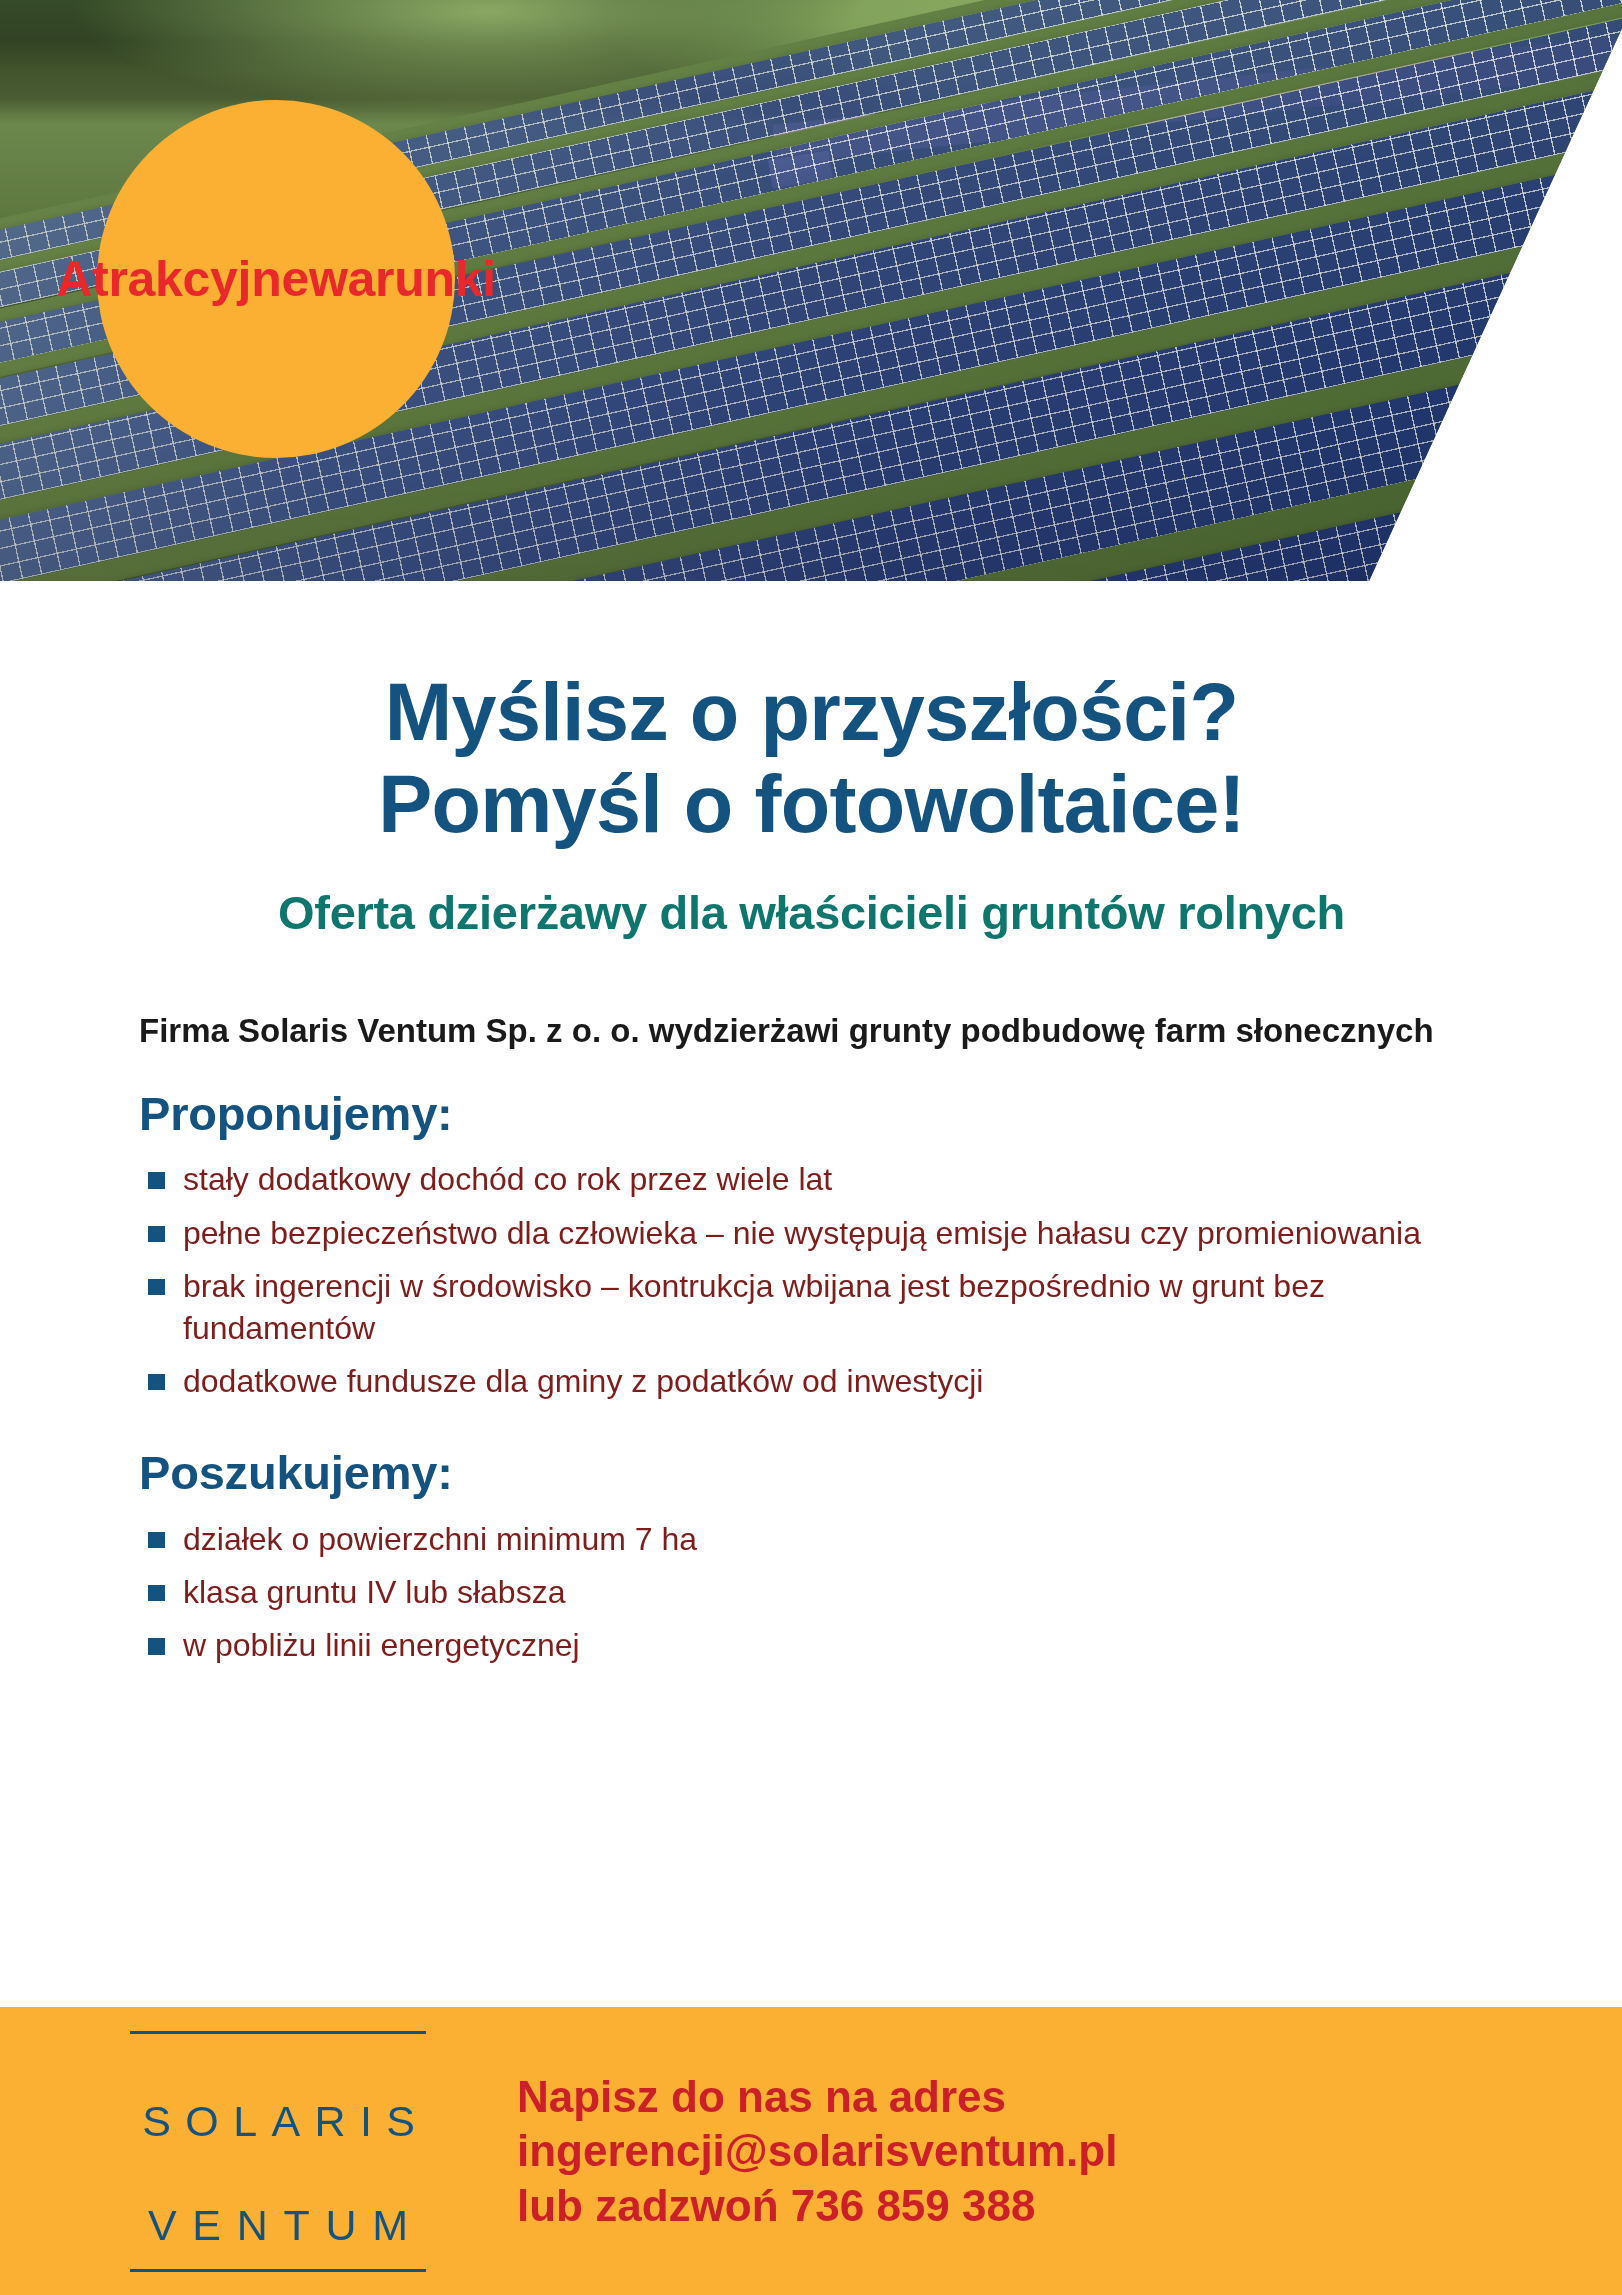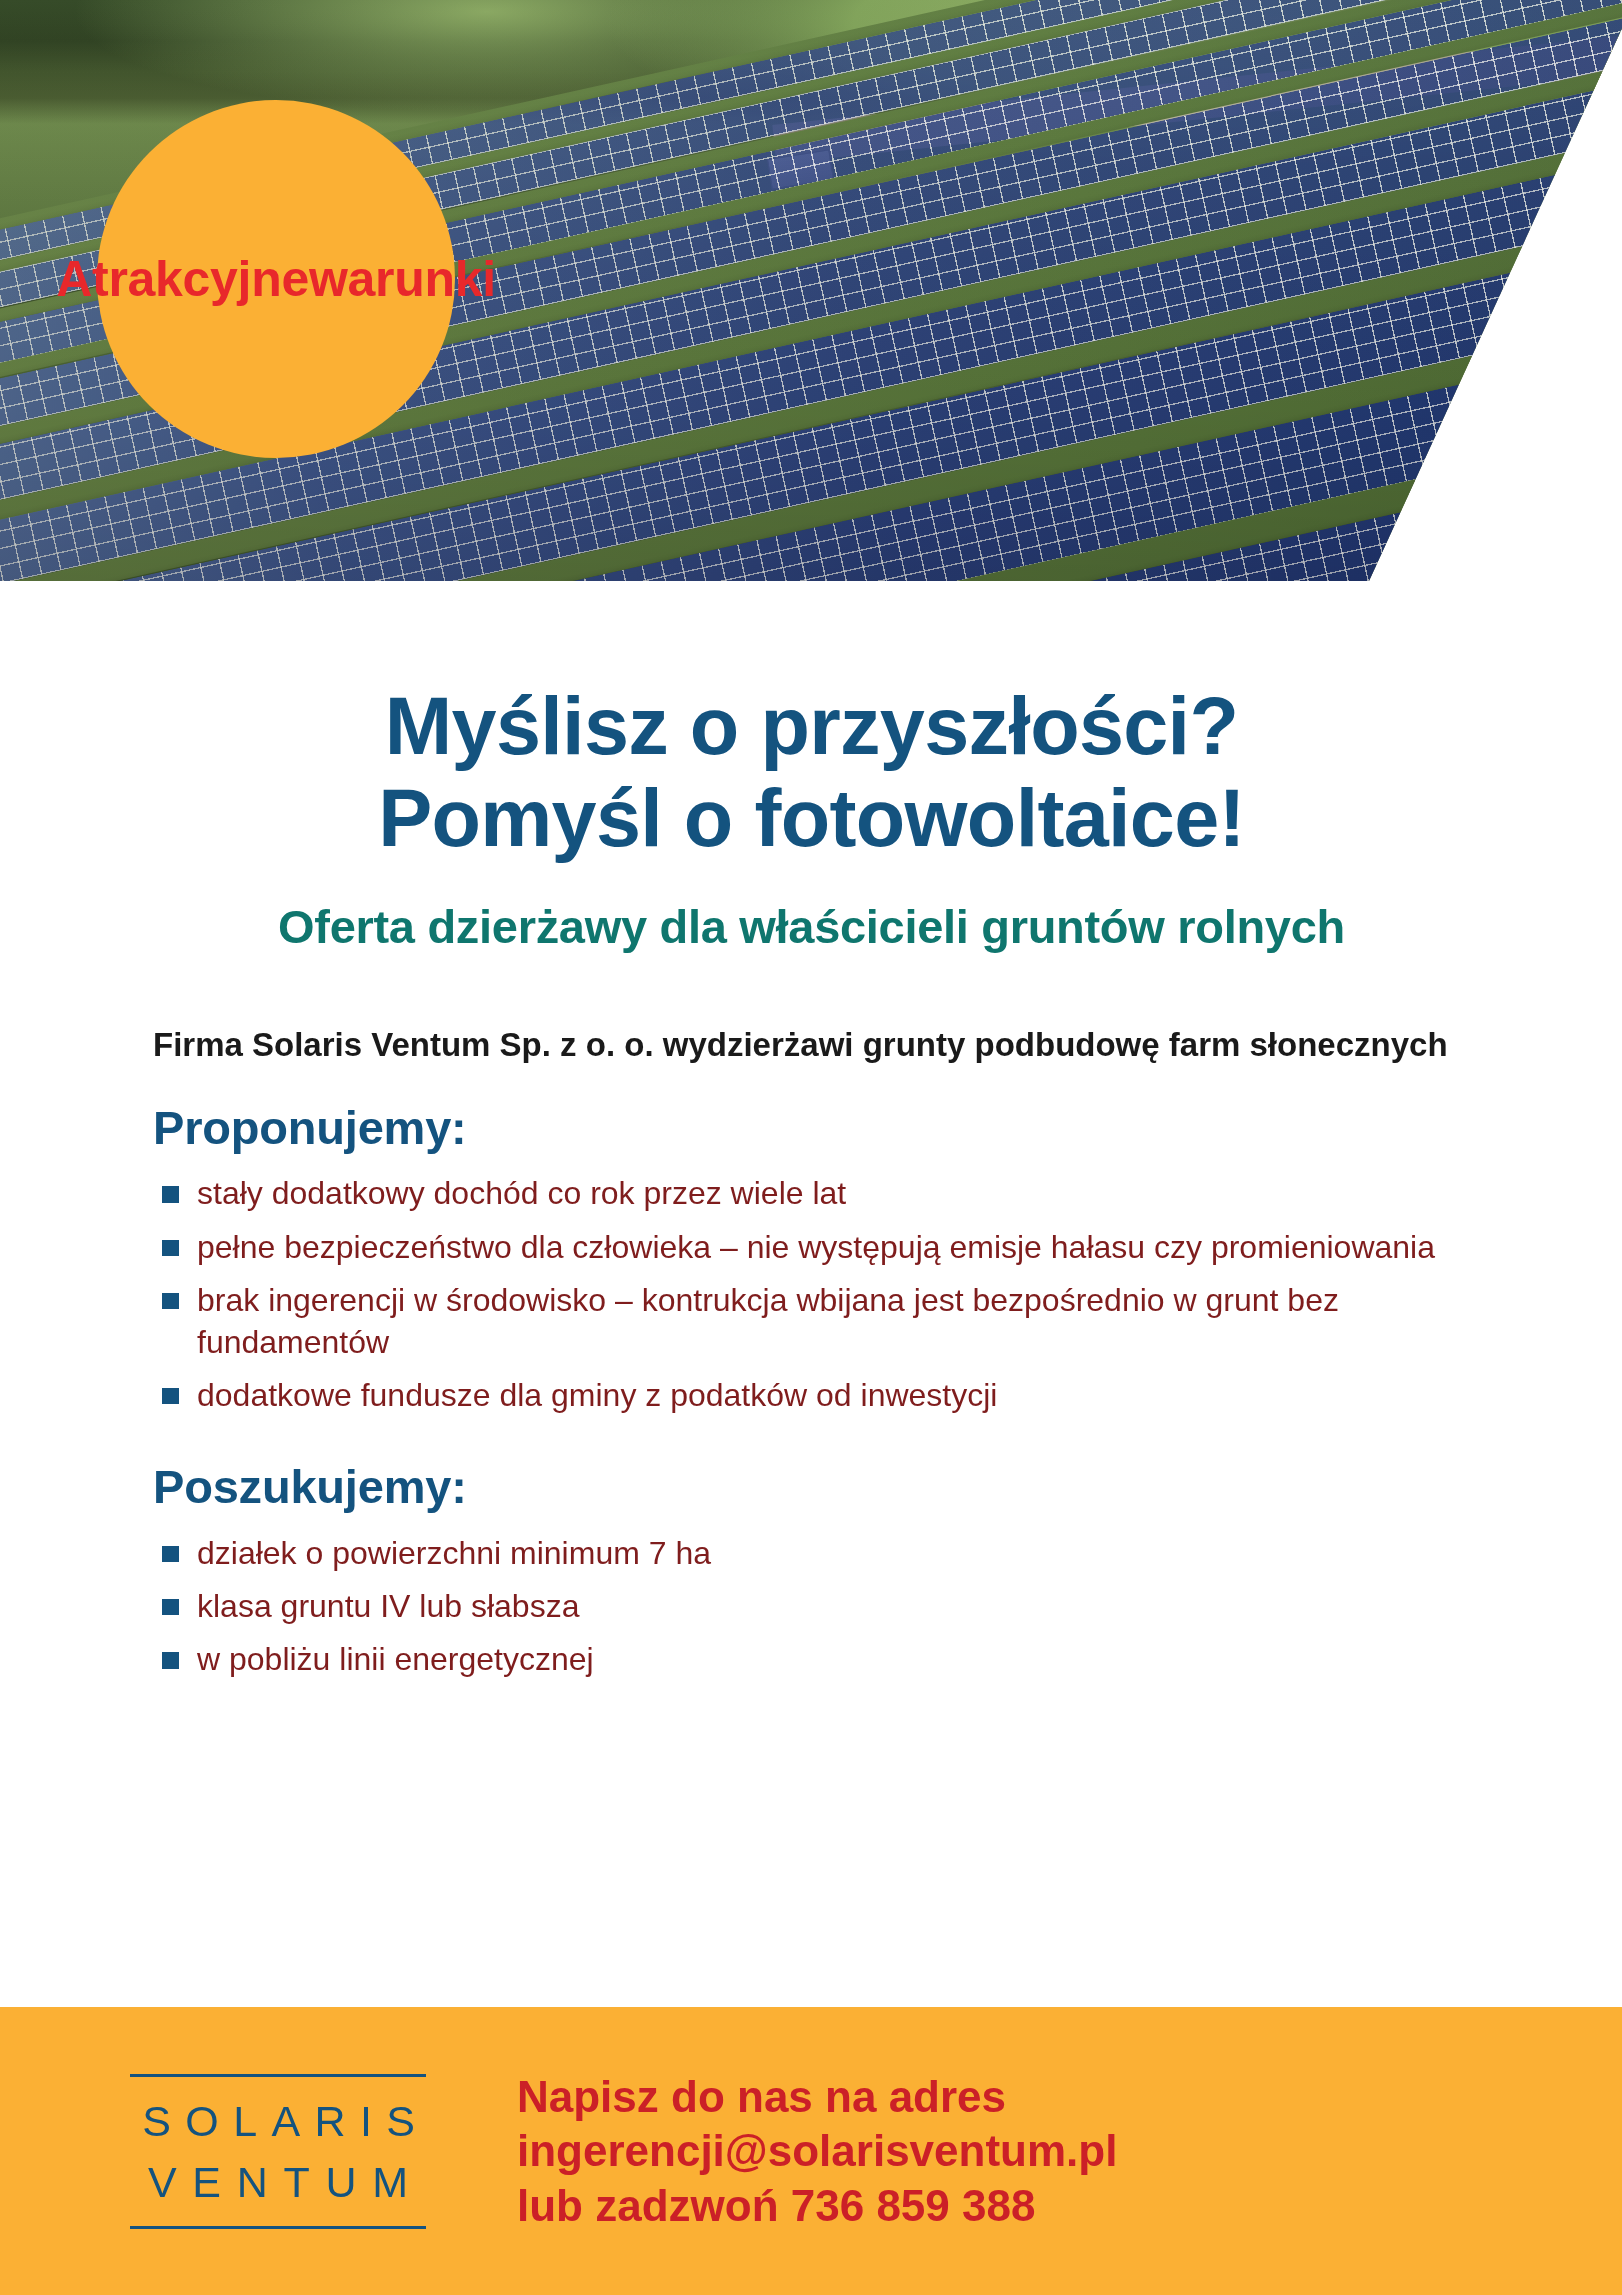--- a/index.html
+++ b/index.html
@@ -130,21 +130,21 @@
     display:block;
   }
 
   
   .content {
     position:absolute;
     left:0;
     top:581px;
     width:1623px;
     height:1426px;
-    padding:14px;
+    padding:0;
   }
 
   .headline {
     margin-top:85px;
     text-align:center;
     color:#14537F;
     font-size:81px;
     font-weight:bold;
     line-height:1.14;
     letter-spacing:-0.7px;
@@ -240,21 +240,21 @@
 
   .logo-text {
     color:#14537F;
     font-size:43px;
     font-weight:400;
     letter-spacing:14.4px;
     line-height:1.40;
     text-align:center;
     padding:14.4px 0 14.4px 15.7px;
   }
-  .logo-text span { display:block; }
+  .logo-text span { display:block;margin-top:43px; }
   .logo-text .lv { letter-spacing:15.7px; }
 
   .contact {
     flex:1;
     color:#CB2027;
     font-size:44px;
     font-weight:bold;
     line-height:1.24;
     padding-right:39px;
   }

